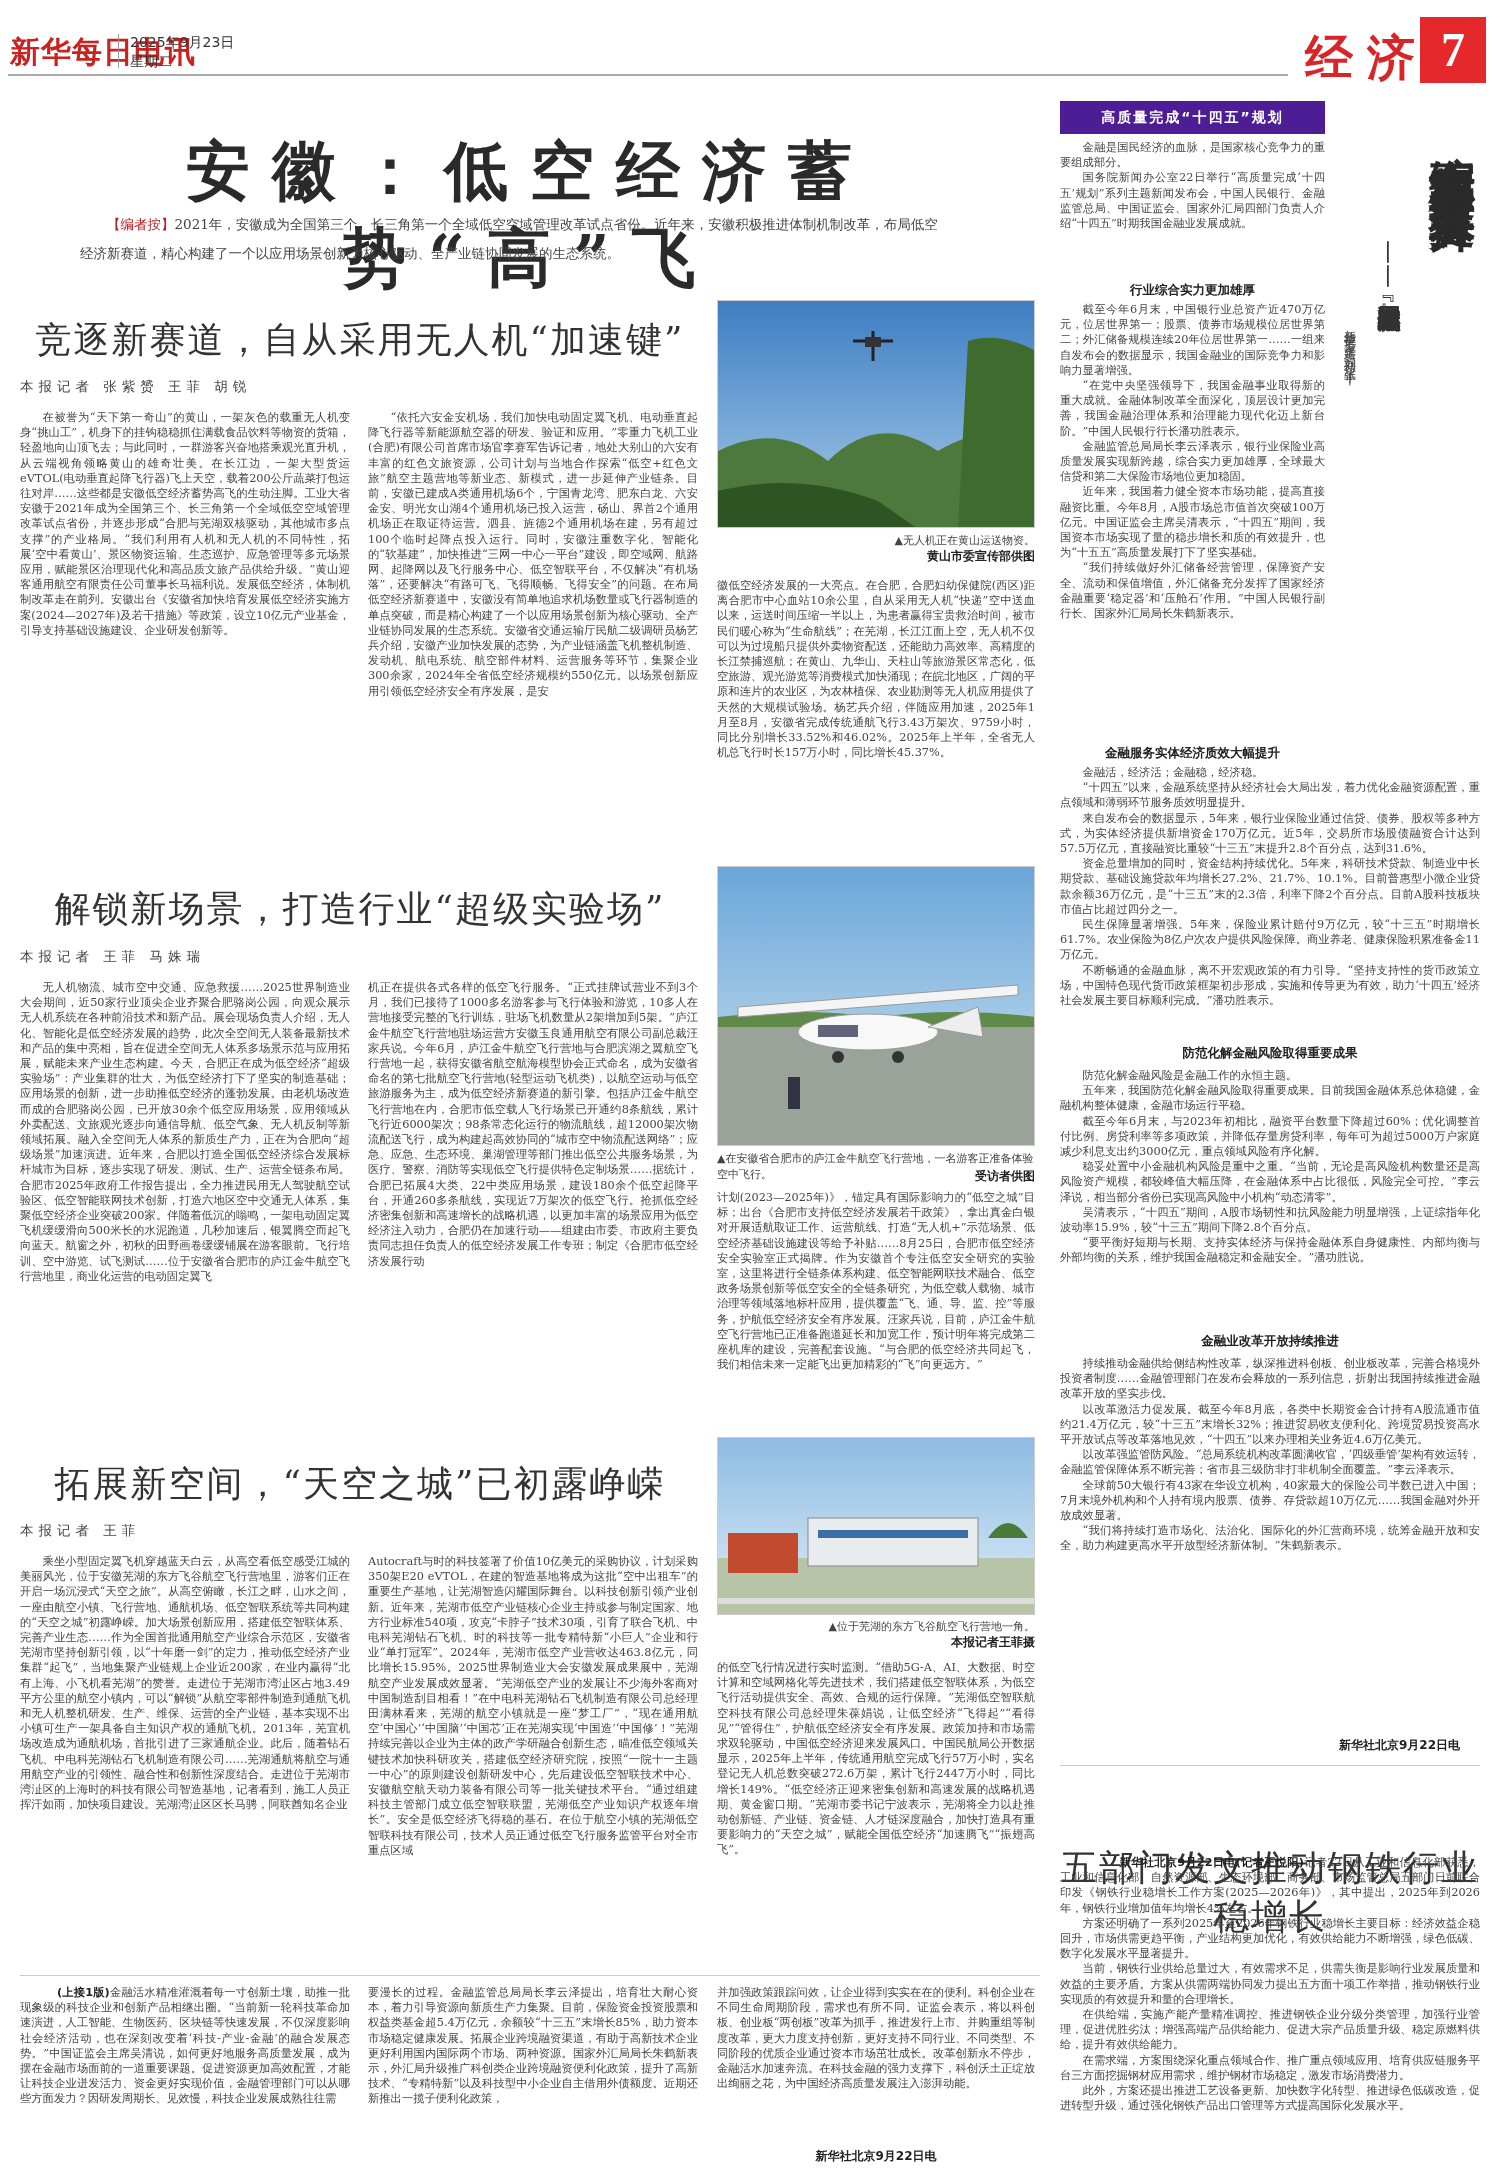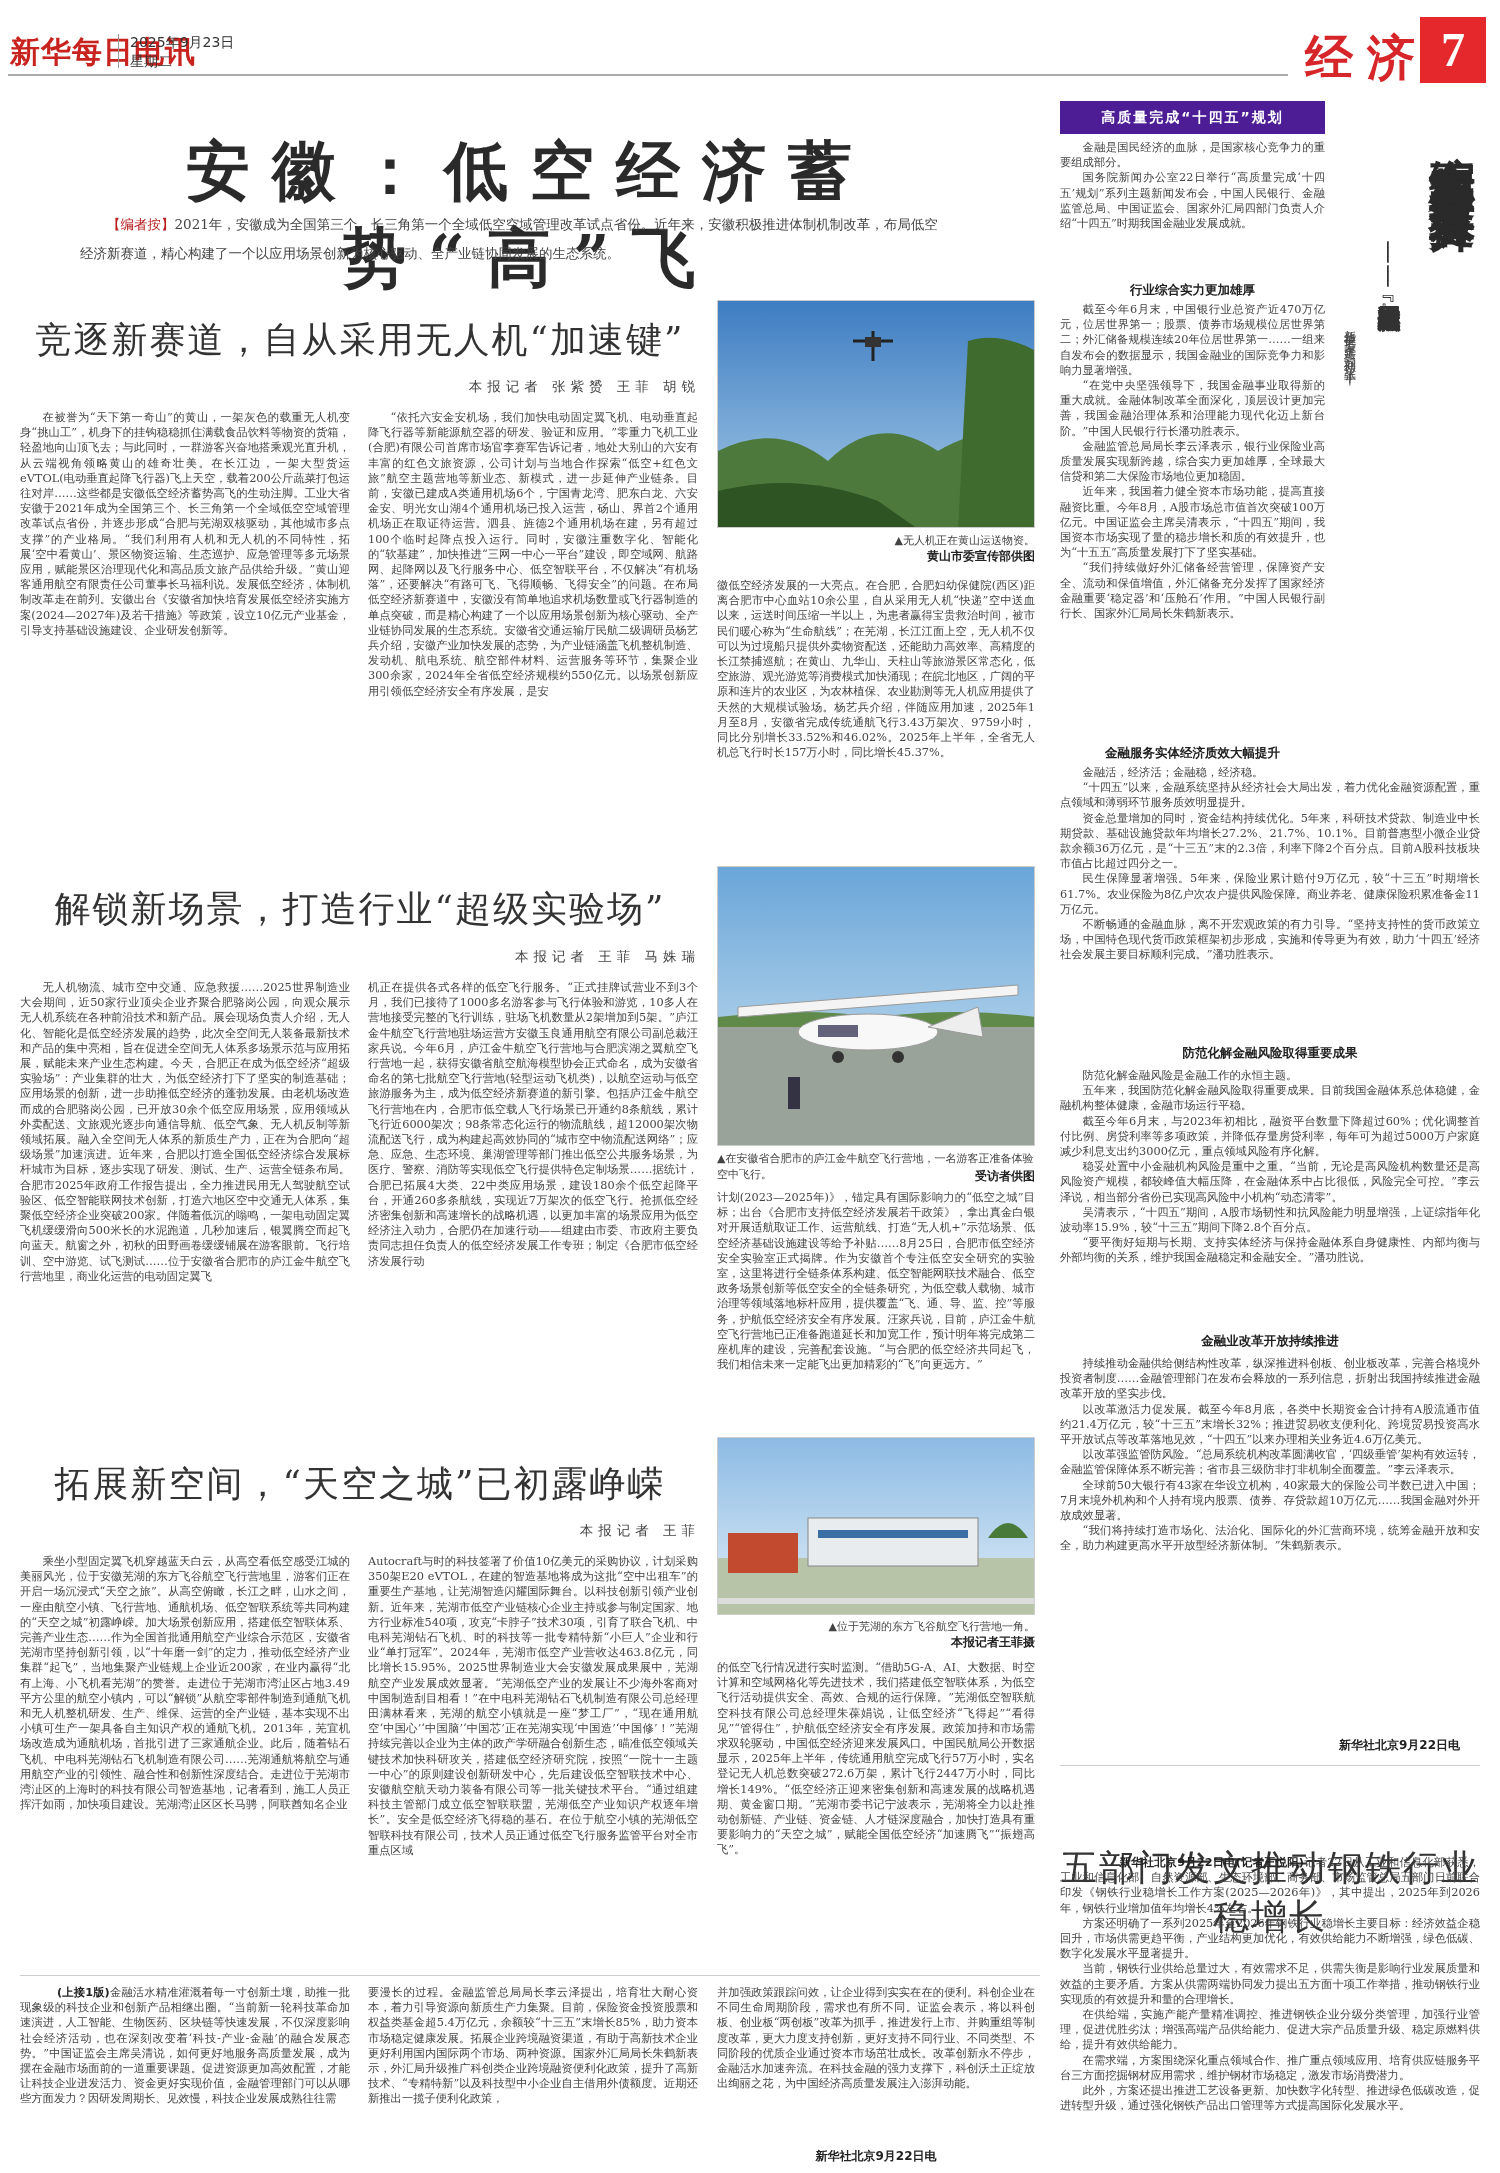--- a/index.html
+++ b/index.html
@@ -8,21 +8,21 @@
   .masthead-logo { left: 10px; top: 32px; font-size: 30px; color: #c8231f; font-weight: bold; letter-spacing: 1px; font-family: "DejaVu Serif", serif; }
   .masthead-sep { left: 118px; top: 34px; width: 1px; height: 34px; background: #999; }
   .masthead-date { left: 130px; top: 33px; font-size: 14px; font-family: "DejaVu Sans", sans-serif; color: #333; line-height: 19px; }
   .top-rule { left: 8px; top: 74px; width: 1280px; height: 2px; background: #aaa; }
   .section-name { left: 1305px; top: 26px; font-size: 48px; color: #d6262a; font-weight: bold; letter-spacing: 14px; }
   .page-num { left: 1420px; top: 17px; width: 66px; height: 66px; background: #e5282c; color: #fff; font-size: 48px; font-weight: bold; text-align: center; line-height: 66px; font-family: "Liberation Serif", serif; }
   .main-title { left: 40px; top: 128px; width: 980px; text-align: center; font-size: 64px; font-weight: bold; color: #2a2a2a; letter-spacing: 22px; font-family: "DejaVu Serif", serif; }
   .editor-note { left: 80px; top: 210px; width: 870px; font-size: 13.5px; line-height: 29px; color: #444; text-indent: 2em; }
   .editor-note .tag { color: #b91c1c; }
   .art-title { font-size: 36px; color: #333; font-family: "DejaVu Serif", serif; text-align: center; letter-spacing: 2px; }
-  .byline { font-size: 13.5px; color: #444; text-align: right; letter-spacing: 5px; }
+  .byline { font-size: 13.5px; color: #444; text-align: left; letter-spacing: 5px; }
   .col { font-size: 11.3px; line-height: 15.2px; color: #444; text-align: justify; overflow: hidden; }
   .col p { text-indent: 2em; }
   .col p.noind { text-indent: 0; }
   .photo { border: 1px solid #ccc; overflow: hidden; }
   .caption { font-size: 11px; line-height: 16px; color: #444; text-align: right; }
   .credit { font-size: 12px; font-weight: bold; font-family: "DejaVu Sans", sans-serif; color: #222; text-align: right; }
   .banner { left: 1060px; top: 101px; width: 265px; height: 33px; background: #4c1d95; color: #fff; font-size: 14px; font-weight: bold; text-align: center; line-height: 33px; font-family: "DejaVu Sans", sans-serif; letter-spacing: 2px; }
   .subhead { font-size: 12.5px; font-weight: bold; font-family: "DejaVu Sans", sans-serif; color: #222; text-align: center; }
   .vtitle { left: 1420px; top: 120px; width: 60px; font-size: 46px; font-weight: bold; color: #2a2a2a; line-height: 54px; writing-mode: vertical-rl; letter-spacing: 2px; }
   .vsub { left: 1365px; top: 240px; width: 40px; font-size: 24px; color: #333; line-height: 32px; writing-mode: vertical-rl; font-family: "DejaVu Sans", sans-serif; }
@@ -173,20 +173,21 @@
   <p>“在党中央坚强领导下，我国金融事业取得新的重大成就。金融体制改革全面深化，顶层设计更加完善，我国金融治理体系和治理能力现代化迈上新台阶。”中国人民银行行长潘功胜表示。</p>
   <p>金融监管总局局长李云泽表示，银行业保险业高质量发展实现新跨越，综合实力更加雄厚，全球最大信贷和第二大保险市场地位更加稳固。</p>
   <p>近年来，我国着力健全资本市场功能，提高直接融资比重。今年8月，A股市场总市值首次突破100万亿元。中国证监会主席吴清表示，“十四五”期间，我国资本市场实现了量的稳步增长和质的有效提升，也为“十五五”高质量发展打下了坚实基础。</p>
   <p>“我们持续做好外汇储备经营管理，保障资产安全、流动和保值增值，外汇储备充分发挥了国家经济金融重要‘稳定器’和‘压舱石’作用。”中国人民银行副行长、国家外汇局局长朱鹤新表示。</p>
 </div>
 
 <div class="abs subhead" style="left:1060px;top:745px;width:265px;">金融服务实体经济质效大幅提升</div>
 <div class="abs col" style="left:1060px;top:765px;width:420px;height:265px;">
   <p>金融活，经济活；金融稳，经济稳。</p>
   <p>“十四五”以来，金融系统坚持从经济社会大局出发，着力优化金融资源配置，重点领域和薄弱环节服务质效明显提升。</p>
+  <p>来自发布会的数据显示，5年来，银行业保险业通过信贷、债券、股权等多种方式，为实体经济提供新增资金170万亿元。近5年，交易所市场股债融资合计达到57.5万亿元，直接融资比重较“十三五”末提升2.8个百分点，达到31.6%。</p>
   <p>资金总量增加的同时，资金结构持续优化。5年来，科研技术贷款、制造业中长期贷款、基础设施贷款年均增长27.2%、21.7%、10.1%。目前普惠型小微企业贷款余额36万亿元，是“十三五”末的2.3倍，利率下降2个百分点。目前A股科技板块市值占比超过四分之一。</p>
   <p>民生保障显著增强。5年来，保险业累计赔付9万亿元，较“十三五”时期增长61.7%。农业保险为8亿户次农户提供风险保障。商业养老、健康保险积累准备金11万亿元。</p>
   <p>不断畅通的金融血脉，离不开宏观政策的有力引导。“坚持支持性的货币政策立场，中国特色现代货币政策框架初步形成，实施和传导更为有效，助力‘十四五’经济社会发展主要目标顺利完成。”潘功胜表示。</p>
 </div>
 
 <div class="abs subhead" style="left:1060px;top:1045px;width:420px;">防范化解金融风险取得重要成果</div>
 <div class="abs col" style="left:1060px;top:1068px;width:420px;height:245px;">
   <p>防范化解金融风险是金融工作的永恒主题。</p>
   <p>五年来，我国防范化解金融风险取得重要成果。目前我国金融体系总体稳健，金融机构整体健康，金融市场运行平稳。</p>
   <p>截至今年6月末，与2023年初相比，融资平台数量下降超过60%；优化调整首付比例、房贷利率等多项政策，并降低存量房贷利率，每年可为超过5000万户家庭减少利息支出约3000亿元，重点领域风险有序化解。</p>

